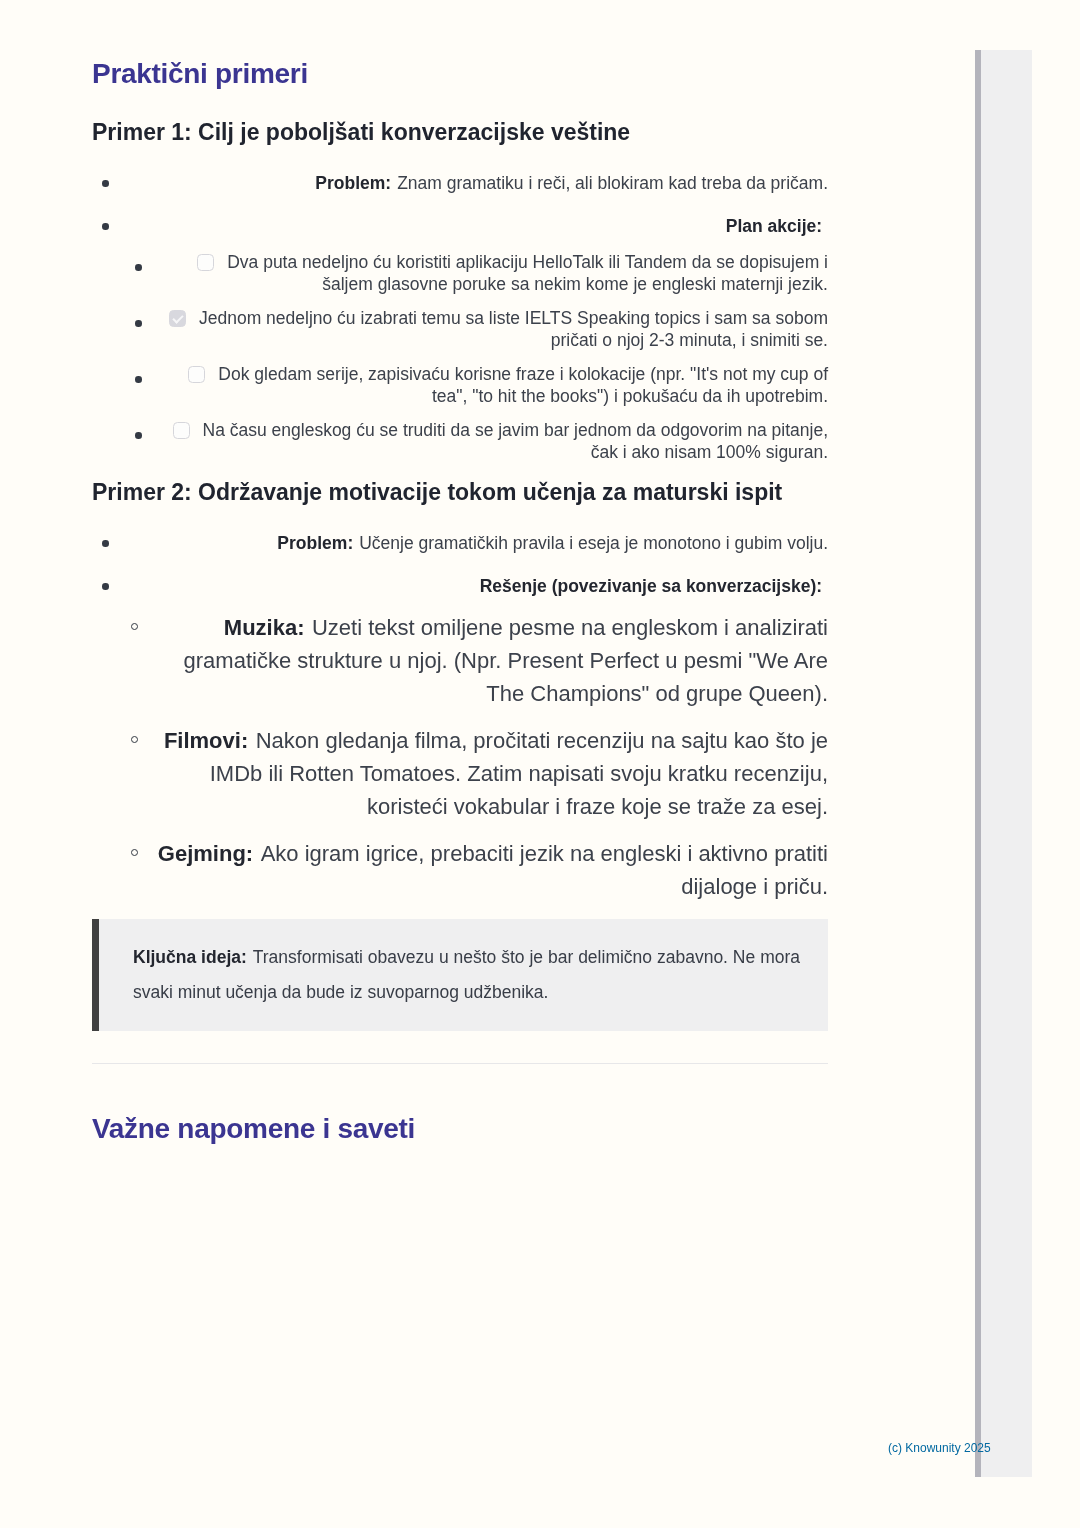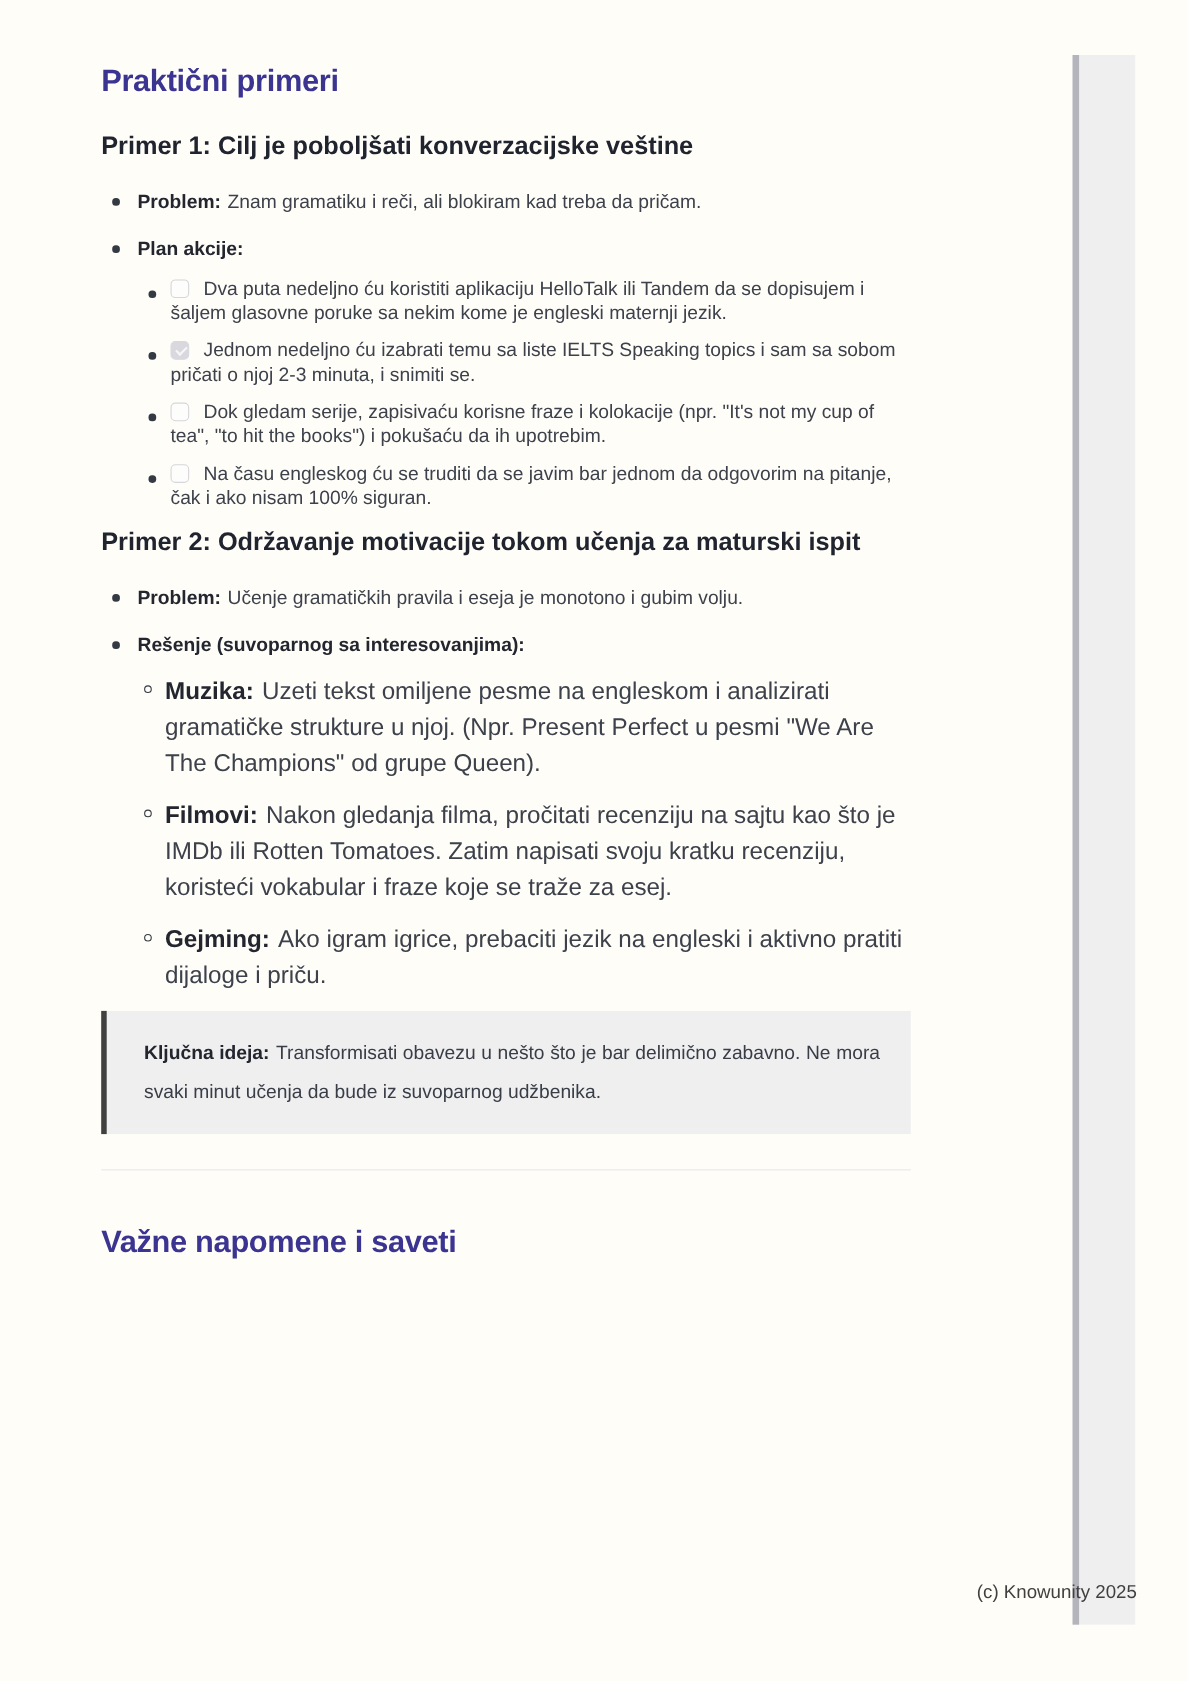--- a/index.html
+++ b/index.html
@@ -26,20 +26,21 @@
     color:#20242f;
     margin-bottom:22px;
   }
   ul { list-style:none; }
   ul.lvl1 { margin-bottom:16px; }
   ul.lvl1 > li {
     position:relative;
     padding-left:33px;
     font-size:17.5px; line-height:33px;
     margin-bottom:10px;
+    text-align:right;
   }
   ul.lvl1 > li:last-child { margin-bottom:0; }
   .dot {
     position:absolute; left:10px; top:13px;
     width:6.5px; height:6.5px; border-radius:50%;
     background:#343a44;
   }
   .lbl { font-weight:700; color:#23262f; margin-right:0.34em; }
   ul.checklist { margin-left:30px; margin-top:8px; }
   ul.checklist > li {
@@ -81,41 +82,41 @@
   ul.circlelist > li:last-child { margin-bottom:0; }
   .circ {
     position:absolute; left:-19px; top:12px;
     width:7px; height:7px; border-radius:50%;
     border:1.5px solid #343a44;
     background:transparent;
   }
   .callout {
     margin-top:16px;
     background:#efeff0;
-    border-left:5px solid #404040;
+    border-left:7px solid #404040;
     padding:21px 28px 21px 34px;
     font-size:17.5px; line-height:35px;
     text-align:justify;
     color:#383d47;
   }
   hr.divider {
     border:none;
     border-top:1.5px solid #e7e7e9;
     margin-top:32px;
   }
   h2.doc-title2 {
     font-size:28px; line-height:34px; font-weight:700;
     color:#3b3591; letter-spacing:-0.3px;
     margin-top:48px;
   }
   .footer-copyright {
     position:absolute;
     top:1440px; left:888px;
-    font-size:17px; line-height:16px;
-    color:#404040;
+    font-size:12px; line-height:16px;
+    color:#0369a1;
     z-index:3;
     white-space:nowrap;
   }
   .scroll-track {
     position:absolute;
     left:981px; top:50px;
     width:51px; height:1427px;
     background:#efeff0;
     z-index:1;
   }
@@ -167,21 +168,21 @@
 
   <h3 class="sub-heading">Primer 2: Održavanje motivacije tokom učenja za maturski ispit</h3>
 
   <ul class="lvl1">
     <li>
       <span class="dot"></span>
       <span class="lbl">Problem:</span><span>Učenje gramatičkih pravila i eseja je monotono i gubim volju.</span>
     </li>
     <li>
       <span class="dot"></span>
-      <span class="lbl">Rešenje (suvoparnog sa interesovanjima):</span>
+      <span class="lbl">Rešenje (povezivanje sa konverzacijske):</span>
       <ul class="circlelist">
         <li>
           <span class="circ"></span>
           <span class="lbl">Muzika:</span><span>Uzeti tekst omiljene pesme na engleskom i analizirati gramatičke strukture u njoj. (Npr. Present Perfect u pesmi "We Are The Champions" od grupe Queen).</span>
         </li>
         <li>
           <span class="circ"></span>
           <span class="lbl">Filmovi:</span><span>Nakon gledanja filma, pročitati recenziju na sajtu kao što je IMDb ili Rotten Tomatoes. Zatim napisati svoju kratku recenziju, koristeći vokabular i fraze koje se traže za esej.</span>
         </li>
         <li>

